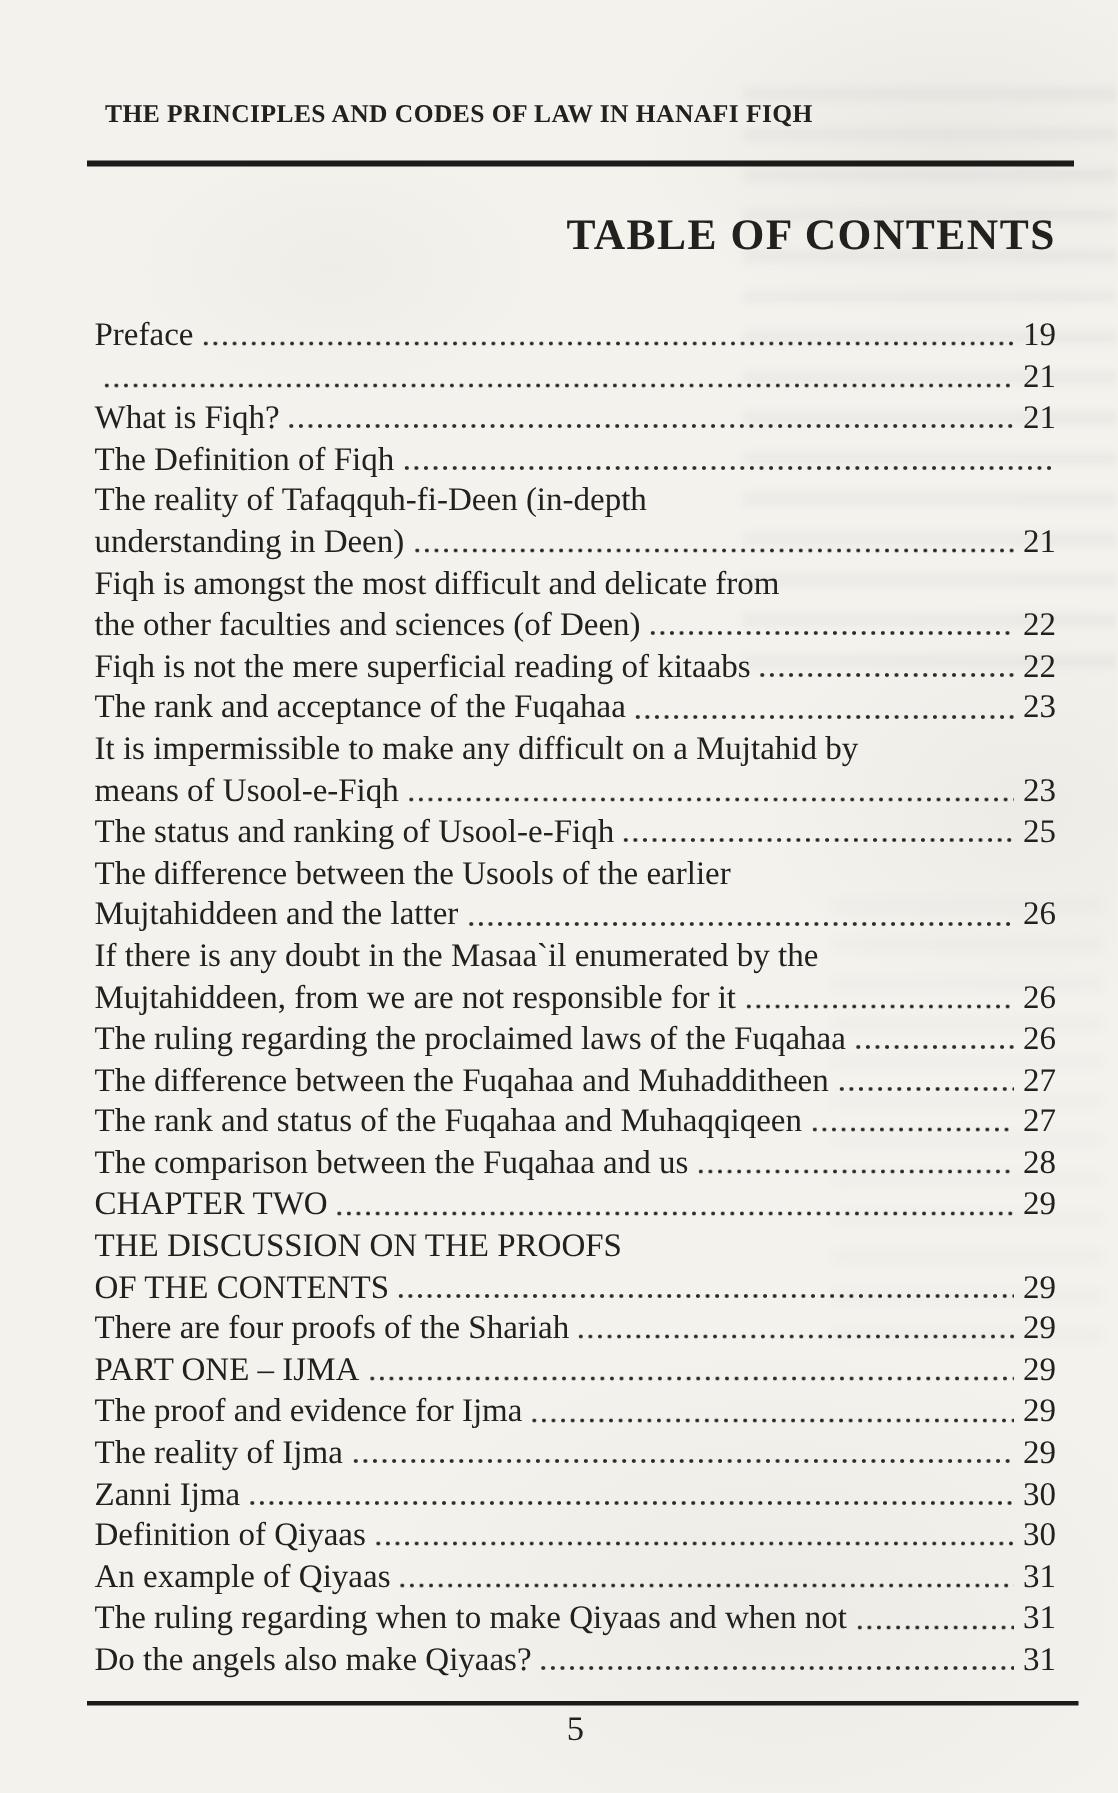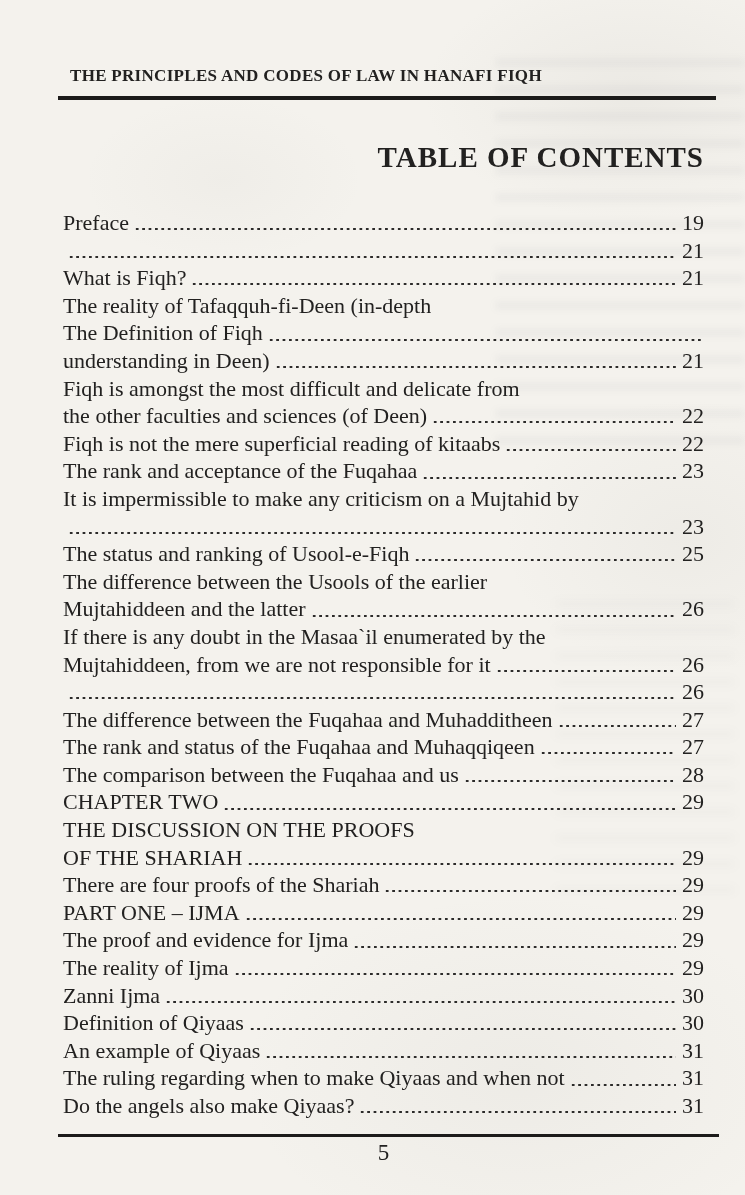--- a/index.html
+++ b/index.html
@@ -36,21 +36,21 @@
       rgba(110,112,122,0.07) 0px, rgba(110,112,122,0.07) 8px,
       transparent 8px, transparent 26px);
     filter: blur(4px);
     opacity: .5;
     pointer-events: none;
   }
   .running-header {
     position: absolute;
     left: 58px; right: 29px; top: 66px;
     border-bottom: 4px solid #1c1b1a;
-    padding: 0 0 10px 12px;
+    padding: 0 0 21px 12px;
     font-weight: bold;
     font-size: 17px;
     letter-spacing: 0.3px;
     white-space: nowrap;
   }
   .page-title {
     position: absolute;
     left: 63px; right: 41px; top: 141px;
     text-align: right;
     font-weight: bold;
@@ -113,27 +113,27 @@
     <div class="toc-row">
       <span class="leader"></span>
       <span class="toc-page">21</span>
     </div>
     <div class="toc-row">
       <span class="toc-text">What is Fiqh?</span>
       <span class="leader"></span>
       <span class="toc-page">21</span>
     </div>
     <div class="toc-row">
-      <span class="toc-text">The reality of Tafaqquh-fi-Deen (in-depth</span>
-    </div>
-    <div class="toc-row">
       <span class="toc-text">The Definition of Fiqh</span>
       <span class="leader no-page"></span>
     </div>
     <div class="toc-row">
+      <span class="toc-text">The reality of Tafaqquh-fi-Deen (in-depth</span>
+    </div>
+    <div class="toc-row">
       <span class="toc-text">understanding in Deen)</span>
       <span class="leader"></span>
       <span class="toc-page">21</span>
     </div>
     <div class="toc-row">
       <span class="toc-text">Fiqh is amongst the most difficult and delicate from</span>
     </div>
     <div class="toc-row">
       <span class="toc-text">the other faculties and sciences (of Deen)</span>
       <span class="leader"></span>
@@ -143,23 +143,24 @@
       <span class="toc-text">Fiqh is not the mere superficial reading of kitaabs</span>
       <span class="leader"></span>
       <span class="toc-page">22</span>
     </div>
     <div class="toc-row">
       <span class="toc-text">The rank and acceptance of the Fuqahaa</span>
       <span class="leader"></span>
       <span class="toc-page">23</span>
     </div>
     <div class="toc-row">
-      <span class="toc-text">It is impermissible to make any criticism on a Mujtahid by</span>
-    </div>
-    <div class="toc-row">
+      <span class="toc-text">It is impermissible to make any difficult on a Mujtahid by</span>
+    </div>
+    <div class="toc-row">
+      <span class="toc-text">means of Usool-e-Fiqh</span>
       <span class="leader"></span>
       <span class="toc-page">23</span>
     </div>
     <div class="toc-row">
       <span class="toc-text">The status and ranking of Usool-e-Fiqh</span>
       <span class="leader"></span>
       <span class="toc-page">25</span>
     </div>
     <div class="toc-row">
       <span class="toc-text">The difference between the Usools of the earlier</span>
@@ -171,20 +172,21 @@
     </div>
     <div class="toc-row">
       <span class="toc-text">If there is any doubt in the Masaa`il enumerated by the</span>
     </div>
     <div class="toc-row">
       <span class="toc-text">Mujtahiddeen, from we are not responsible for it</span>
       <span class="leader"></span>
       <span class="toc-page">26</span>
     </div>
     <div class="toc-row">
+      <span class="toc-text">The ruling regarding the proclaimed laws of the Fuqahaa</span>
       <span class="leader"></span>
       <span class="toc-page">26</span>
     </div>
     <div class="toc-row">
       <span class="toc-text">The difference between the Fuqahaa and Muhadditheen</span>
       <span class="leader"></span>
       <span class="toc-page">27</span>
     </div>
     <div class="toc-row">
       <span class="toc-text">The rank and status of the Fuqahaa and Muhaqqiqeen</span>
@@ -198,21 +200,21 @@
     </div>
     <div class="toc-row">
       <span class="toc-text">CHAPTER TWO</span>
       <span class="leader"></span>
       <span class="toc-page">29</span>
     </div>
     <div class="toc-row">
       <span class="toc-text">THE DISCUSSION ON THE PROOFS</span>
     </div>
     <div class="toc-row">
-      <span class="toc-text">OF THE SHARIAH</span>
+      <span class="toc-text">OF THE CONTENTS</span>
       <span class="leader"></span>
       <span class="toc-page">29</span>
     </div>
     <div class="toc-row">
       <span class="toc-text">There are four proofs of the Shariah</span>
       <span class="leader"></span>
       <span class="toc-page">29</span>
     </div>
     <div class="toc-row">
       <span class="toc-text">PART ONE – IJMA</span>

